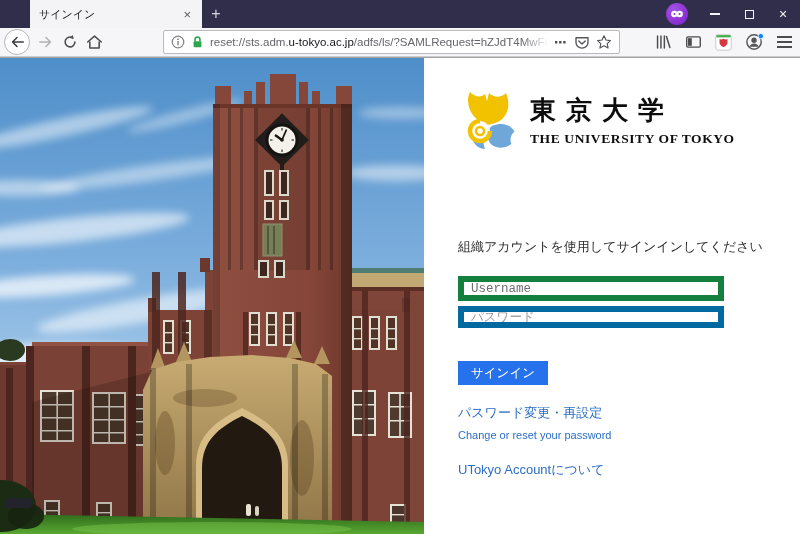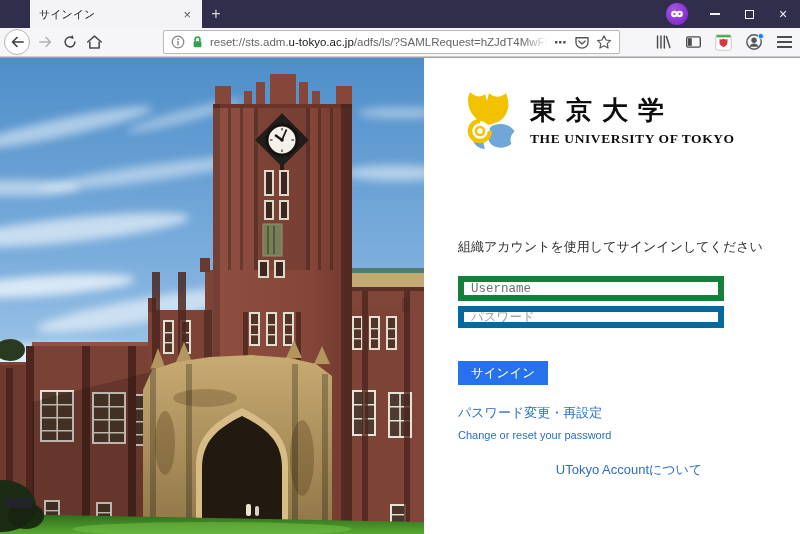--- a/index.html
+++ b/index.html
@@ -61,21 +61,21 @@
   .inp.pass { margin-top:5px; height:22px; border:6px solid #0369a1; }
   .inp.pass::placeholder { color:#9A9A9E; }
 
   .signin { margin-top:33px; width:90px; height:24px; background:#2672EC; color:#fff;
             border:none; font-size:12.5px; display:block; cursor:pointer;
             font-family:"Liberation Sans","DejaVu Sans",sans-serif; }
   .links { margin-top:19px; }
   .lnk { display:block; color:#2C6EC4; font-size:11px; text-decoration:none;
          margin-top:7px; cursor:pointer; }
   .lnk.jp { font-size:13px; }
-  .lnk.gap { margin-top:20px;text-align:center; }
+  .lnk.gap { margin-top:20px; }
 </style>
 </head>
 <body>
 
 <div class="window">
 
   <div class="titlebar">
     <div class="tab">
       <span class="tab-title">サインイン</span>
       <span class="tab-close">×</span>

